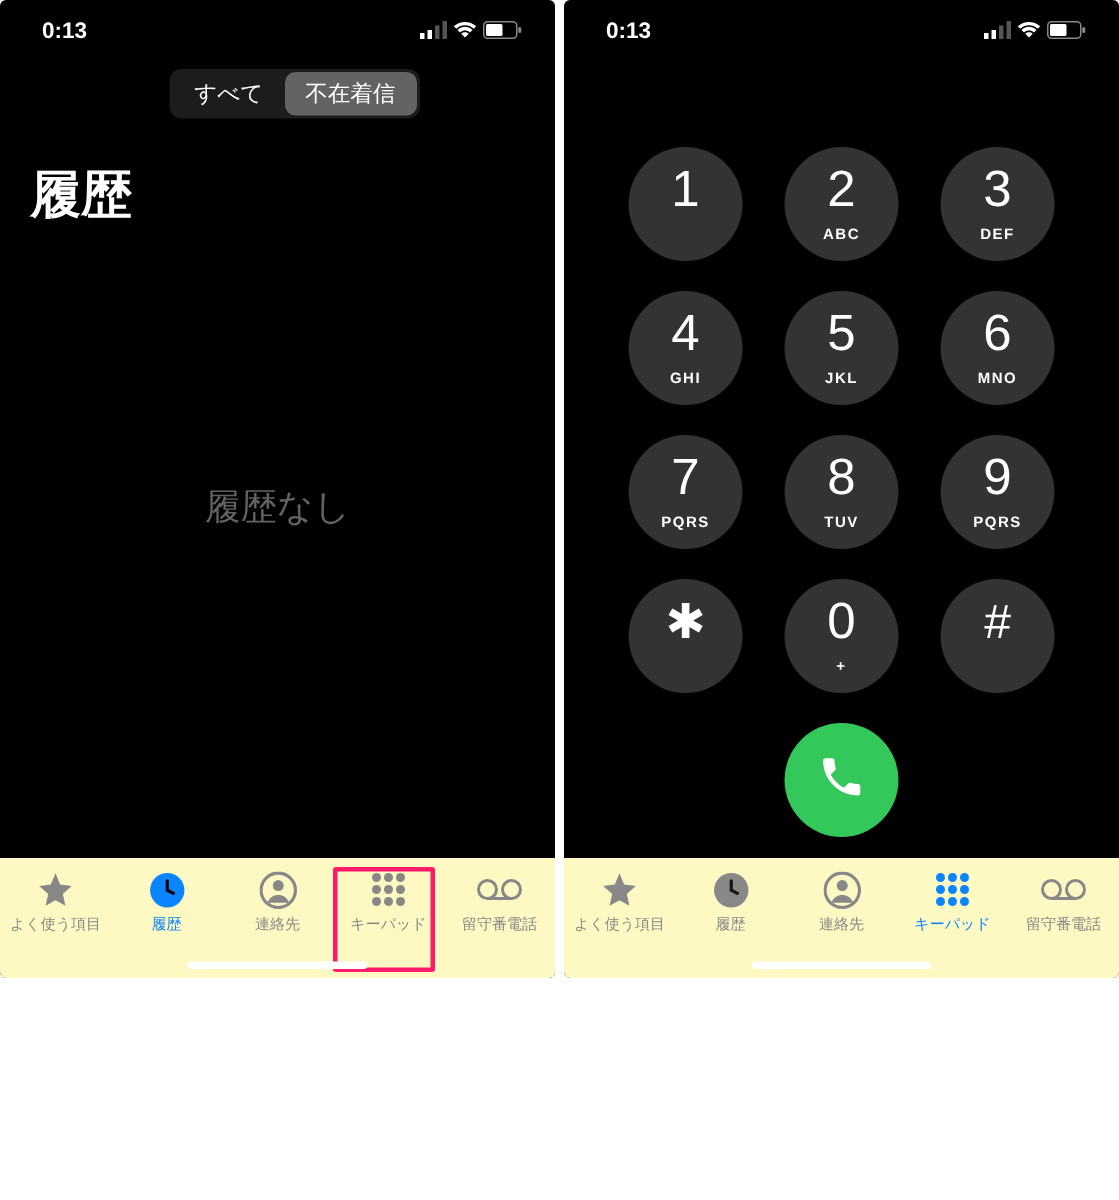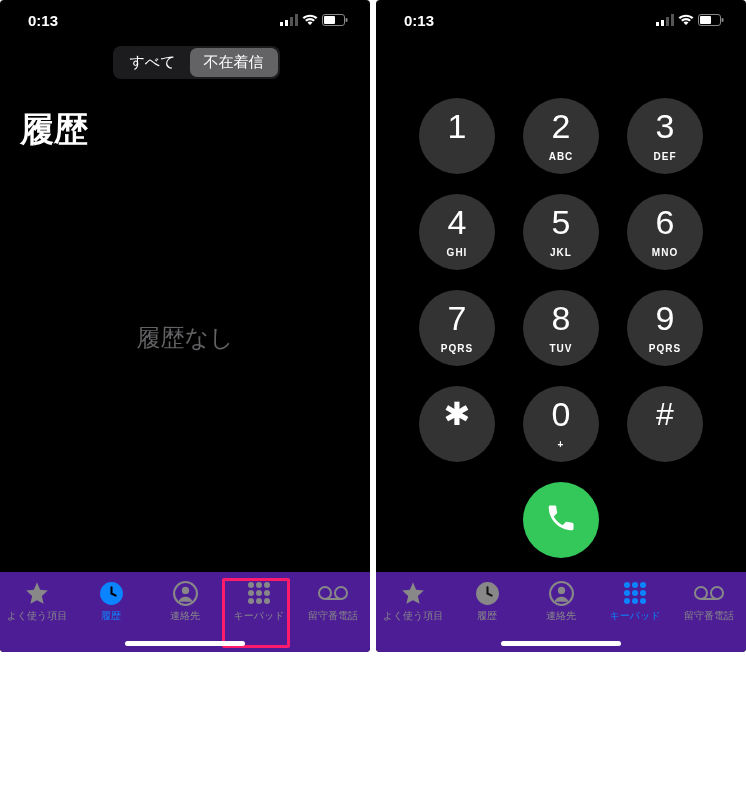--- a/index.html
+++ b/index.html
@@ -12,21 +12,21 @@
   
   .seg-wrap { display: flex; justify-content: center; margin-top: 6px; }
   .seg { background: #1c1c1e; border-radius: 8px; display: flex; padding: 2px; font-size: 15px; margin-left: 23px; }
   .seg-item { padding: 5px 14px; border-radius: 7px; color: #fff; cursor: pointer; }
   .seg-item.active { background: #636366; }
   
   .big-title { color: #fff; font-size: 34px; font-weight: 700; padding: 28px 20px 10px; }
   
   .empty { flex: 1; display: flex; align-items: center; justify-content: center; color: #636366; font-size: 24px; font-weight: 400; padding-bottom: 60px;}
   
-  .tabbar { height: 80px; background: #4c1d95; display: flex; justify-content: space-around; align-items: flex-start; padding-top: 8px; position: relative; }
+  .tabbar { height: 80px; background: #fef9c3; display: flex; justify-content: space-around; align-items: flex-start; padding-top: 8px; position: relative; }
   .tab { display: flex; flex-direction: column; align-items: center; gap: 3px; width: 68px; cursor: pointer; }
   .tab-icon { height: 26px; display: flex; align-items: center; justify-content: center; }
   .tab-label { font-size: 10px; color: #888; white-space: nowrap;}
   .tab.active .tab-label { color: #0a84ff; }
   .tab svg { fill: #888; }
   .tab.active svg { fill: #0a84ff; }
   .tab.active .grid3 .dot { background:#0a84ff;}
   .grid3 { display: grid; grid-template-columns: repeat(3,6px); grid-template-rows: repeat(3,6px); gap: 2px; }
   .grid3 .dot { width:6px; height:6px; border-radius:50%; background:#888; }
   .highlight-box { position:absolute; border: 3px solid #ff1b6b; bottom: 4px; width: 68px; height: 70px; border-radius: 2px; }

